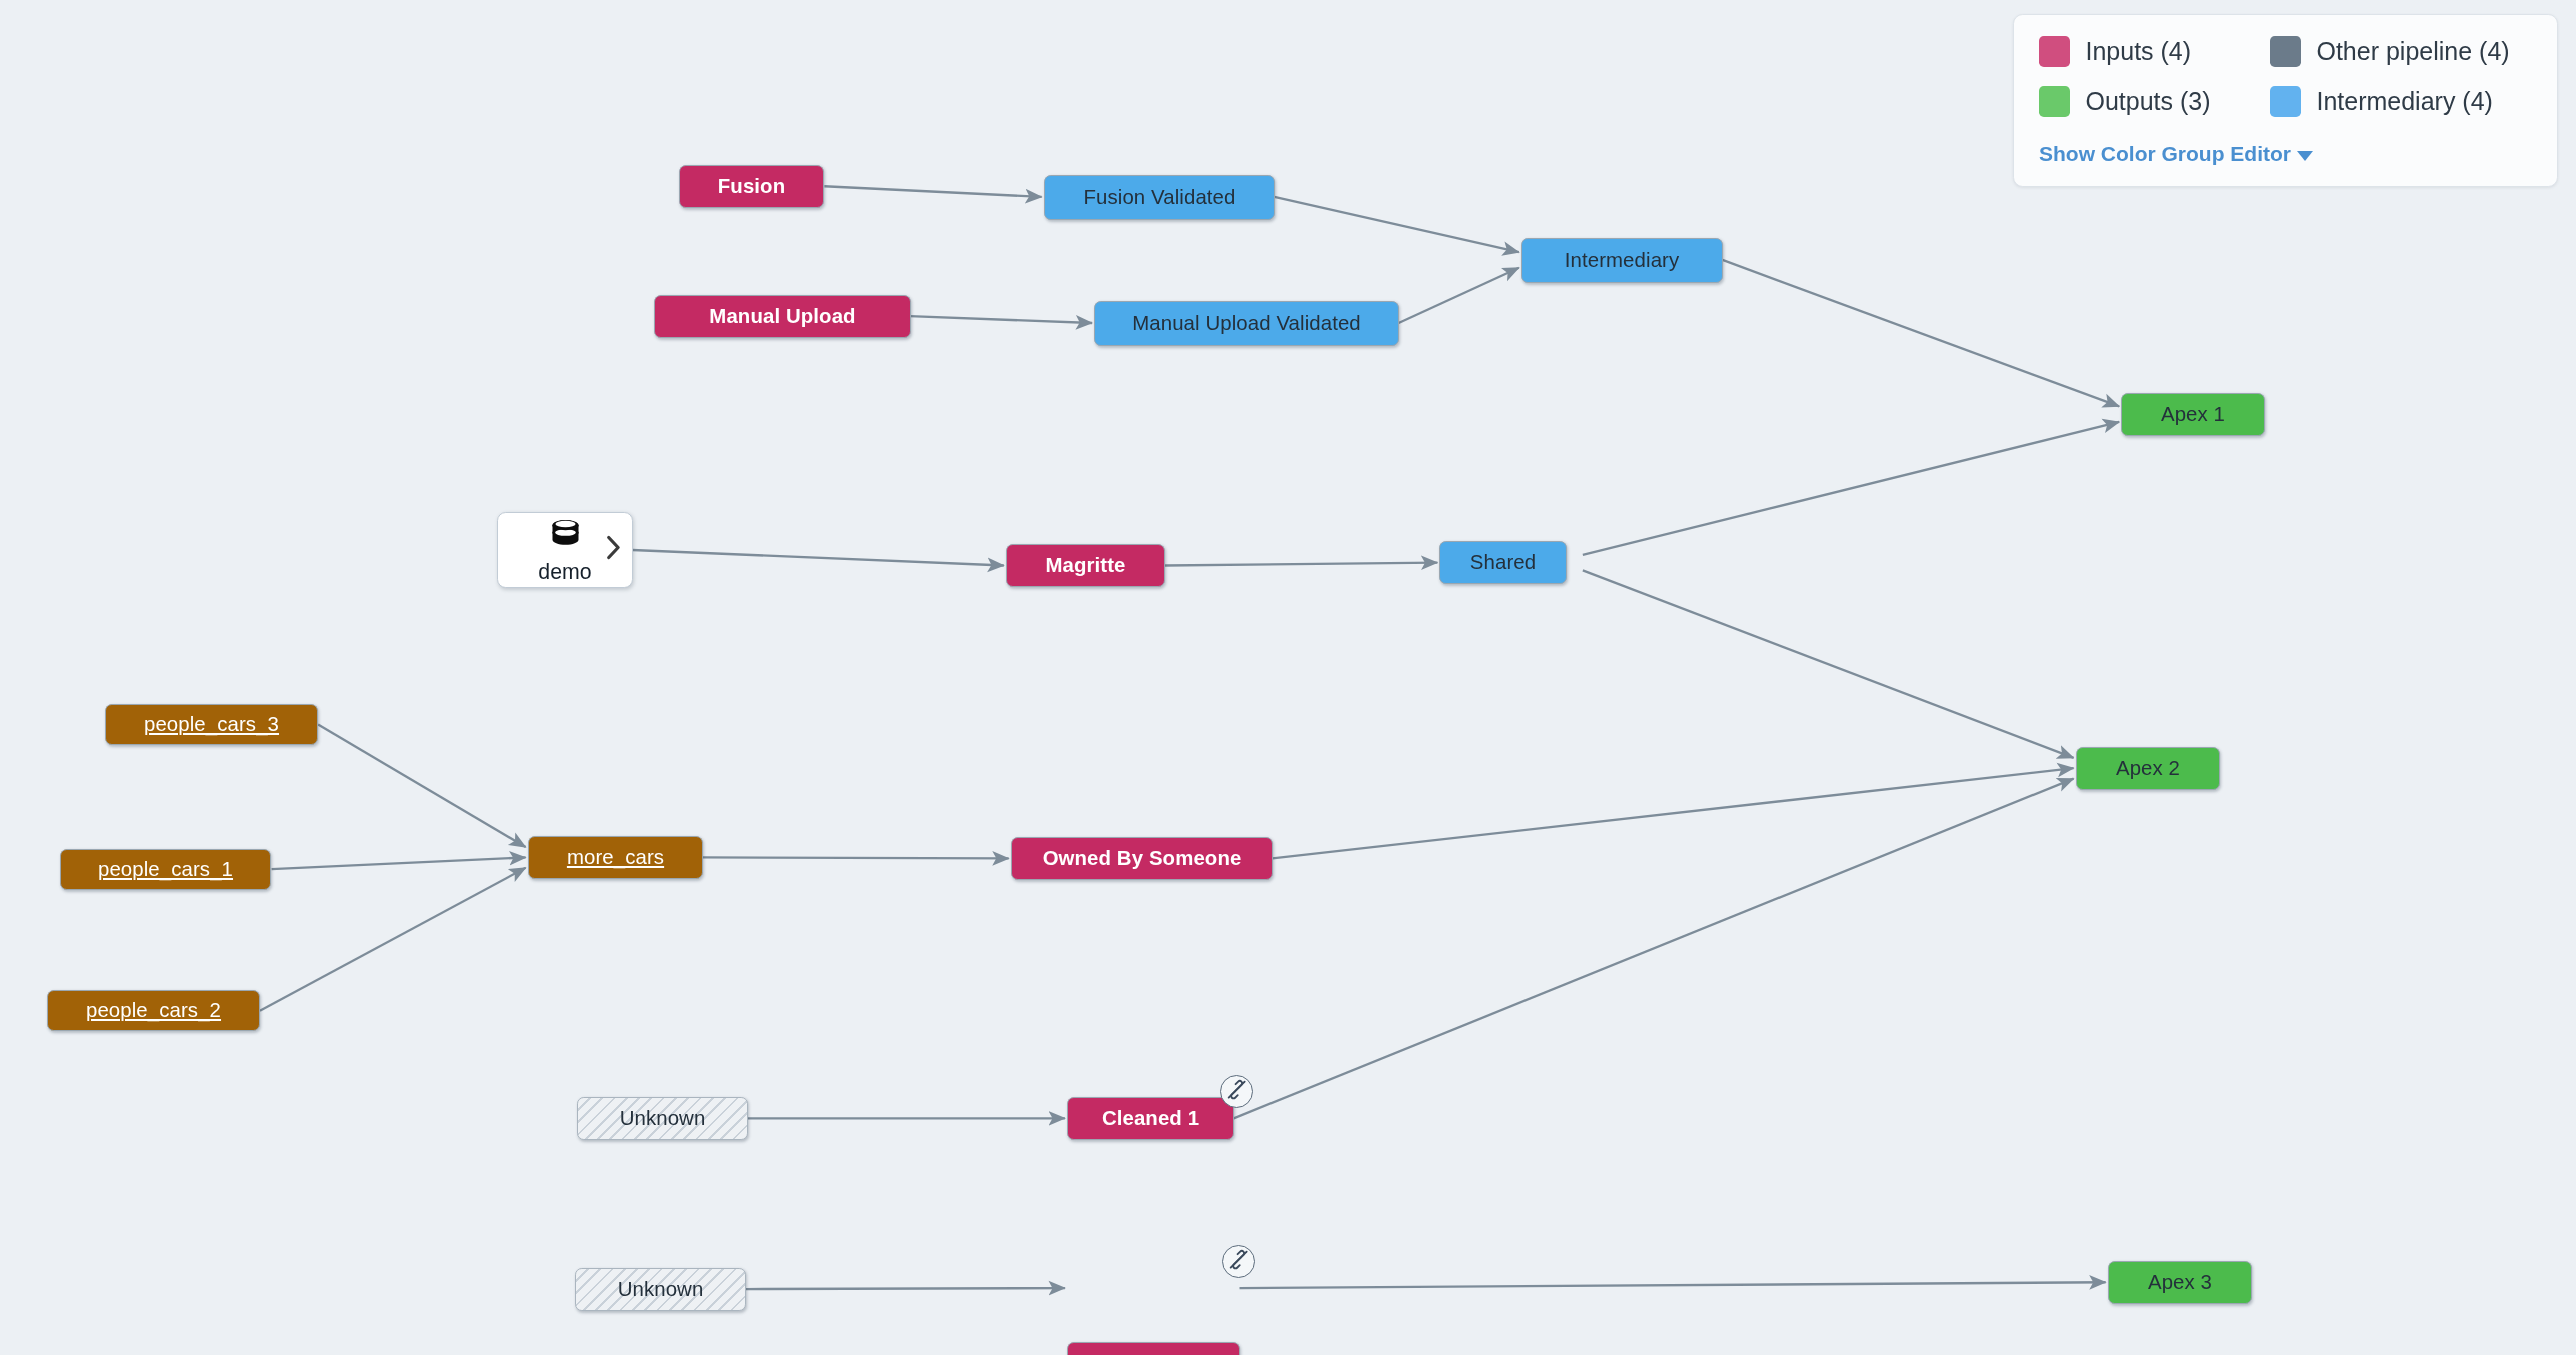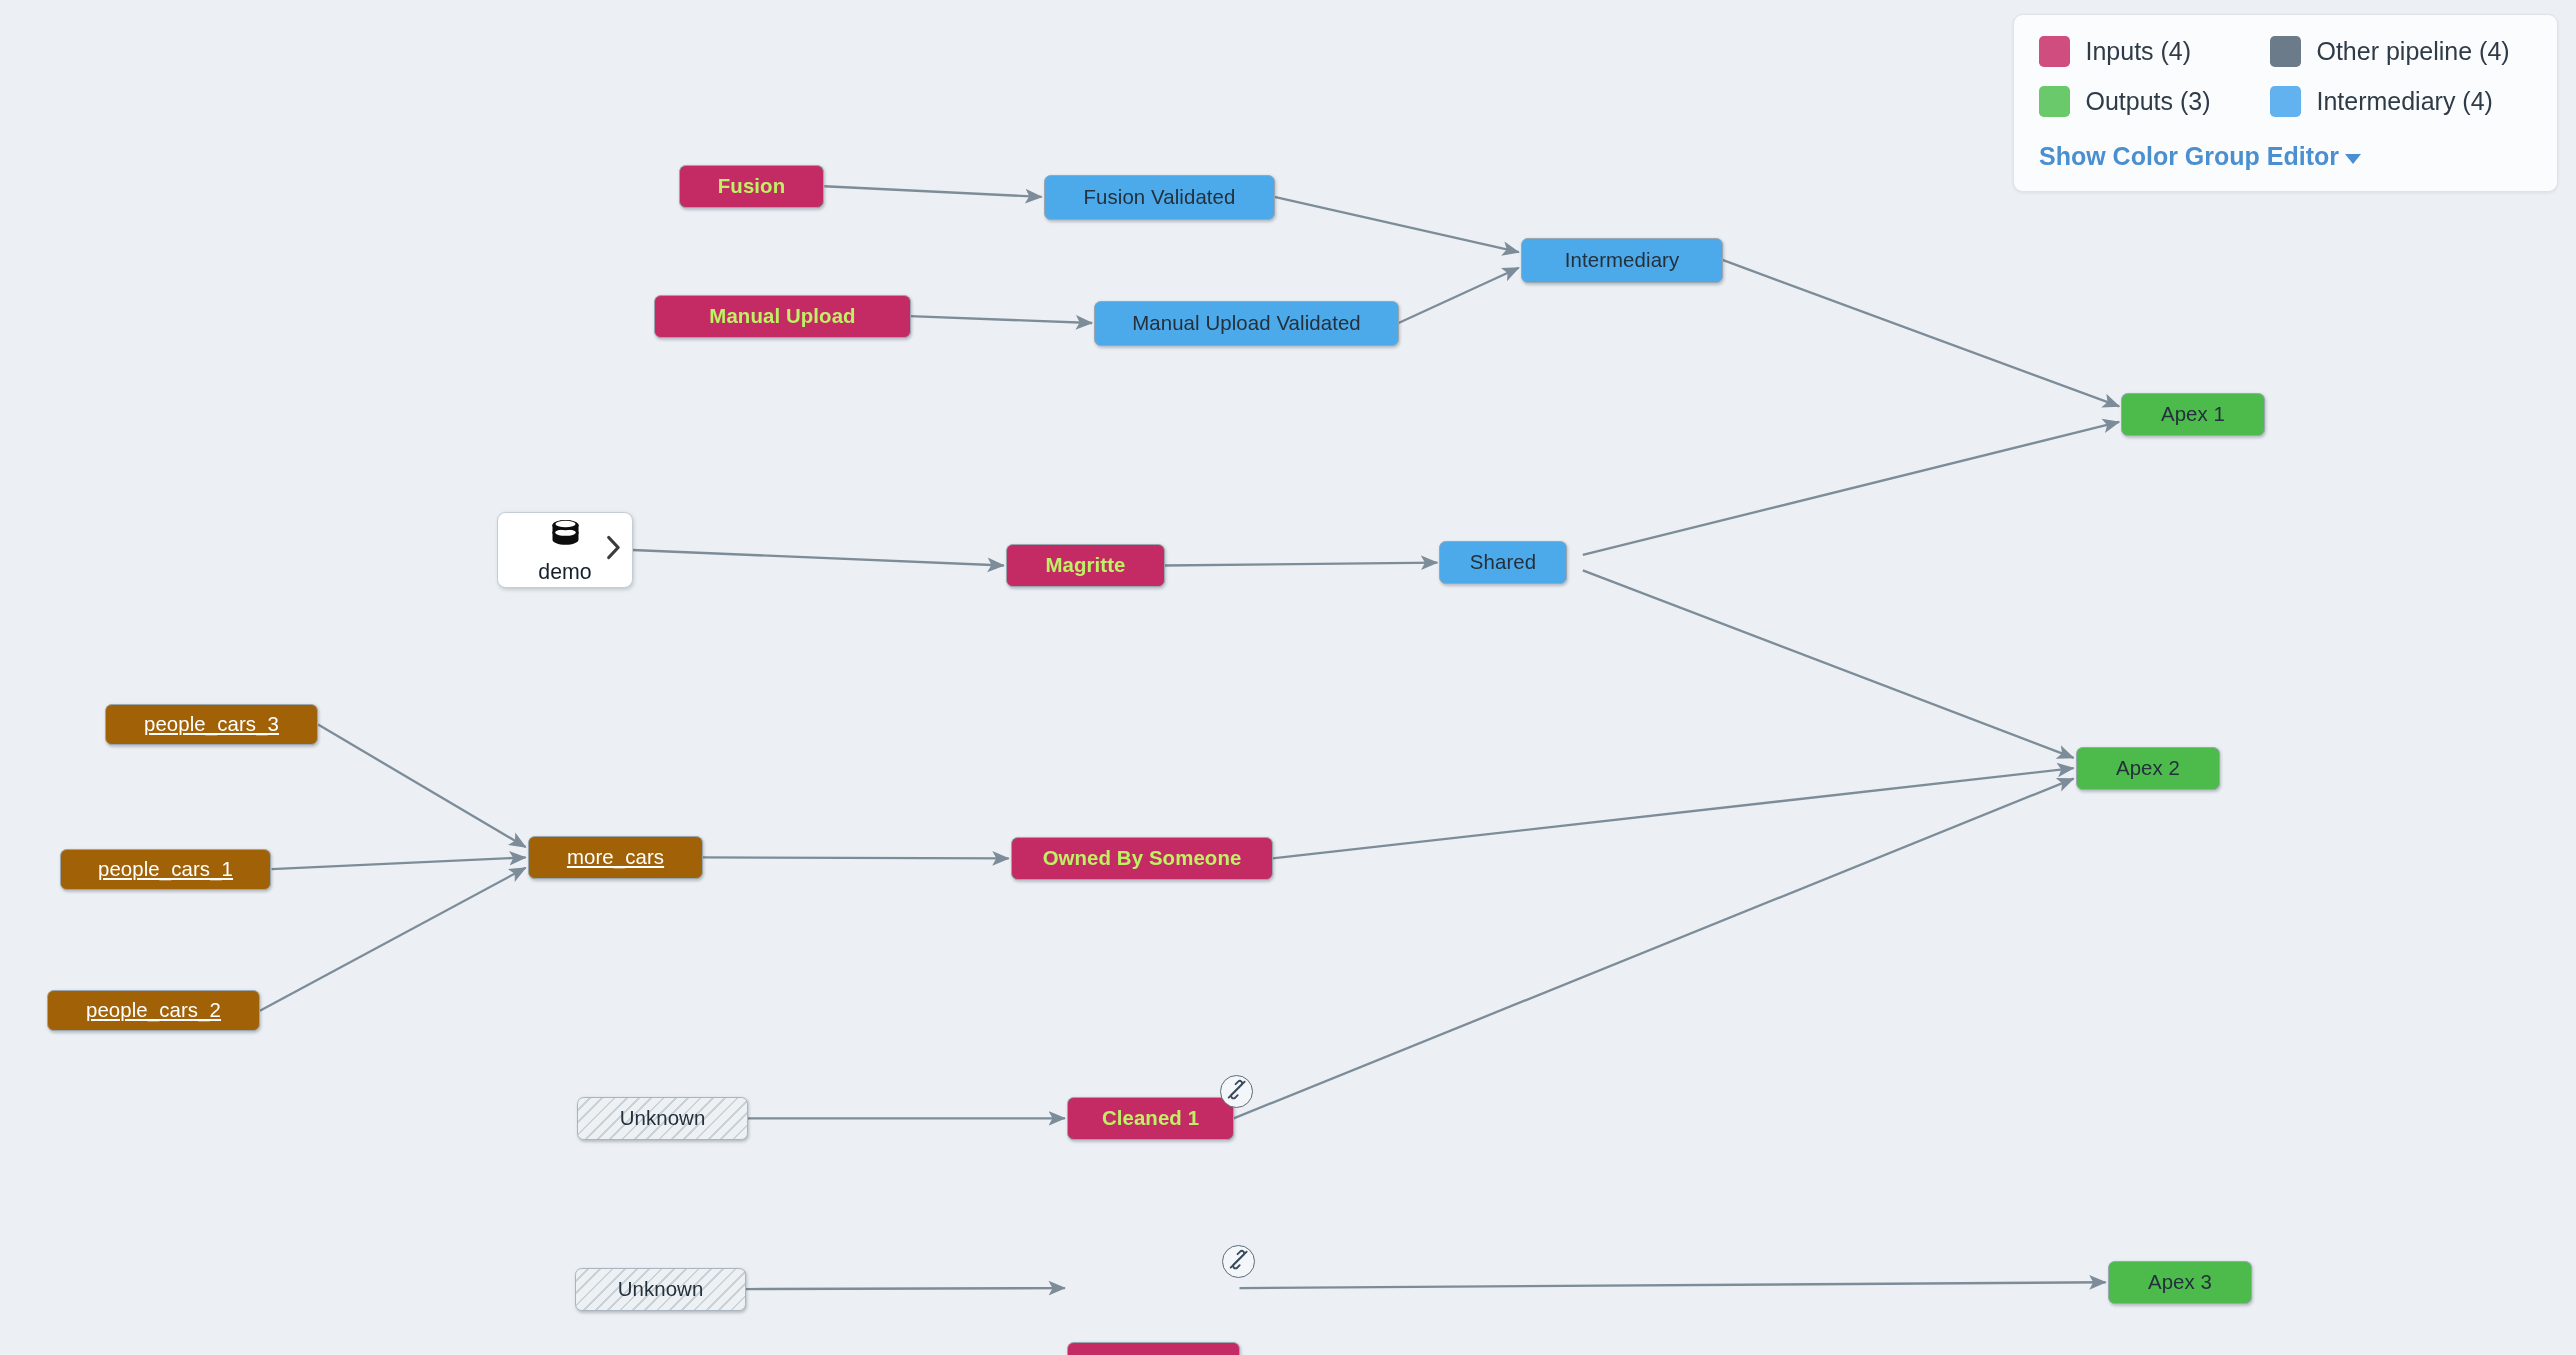--- a/index.html
+++ b/index.html
@@ -38,21 +38,21 @@
     border: 1px solid #9aa7b1;
     box-shadow: 1px 1.9px 2.9px rgba(60,72,88,.30);
     font-size: 20.4px;
     font-weight: bold;
     letter-spacing: 0.1px;
     text-align: center;
     white-space: nowrap;
     cursor: pointer;
     user-select: none;
   }
-  .node.input    { background: #c42a63; color: #bef264; }
+  .node.input    { background: #c42a63; color: #ffffff; }
   .node.output   { background: #4cbb4c; color: #24303b; font-weight: normal; }
   .node.inter    { background: #4caaea; color: #24303b; font-weight: normal; }
   .node.other    { background: #a16207; color: #ffffff; font-weight: normal; text-decoration: underline; }
   .node.unknown  {
     color: #24303b;
     font-weight: normal;
     border: 1px solid #aab5bf;
     background-color: #eef1f4;
     background-image: repeating-linear-gradient(
         -45deg,
@@ -139,21 +139,21 @@
     margin-right: 15.5px;
   }
   .legend-label {
     font-size: 25px;
     color: #2f3b47;
     white-space: nowrap;
   }
   #legend-editor-link {
     display: inline-block;
     margin-top: 25px;
-    font-size: 25px;
+    font-size: 21px;
     font-weight: bold;
     color: #4a8fd0;
     cursor: pointer;
     white-space: nowrap;
   }
   .caret {
     display: inline-block;
     margin-left: 5.8px;
     border-left: 8.7px solid transparent;
     border-right: 8.7px solid transparent;

